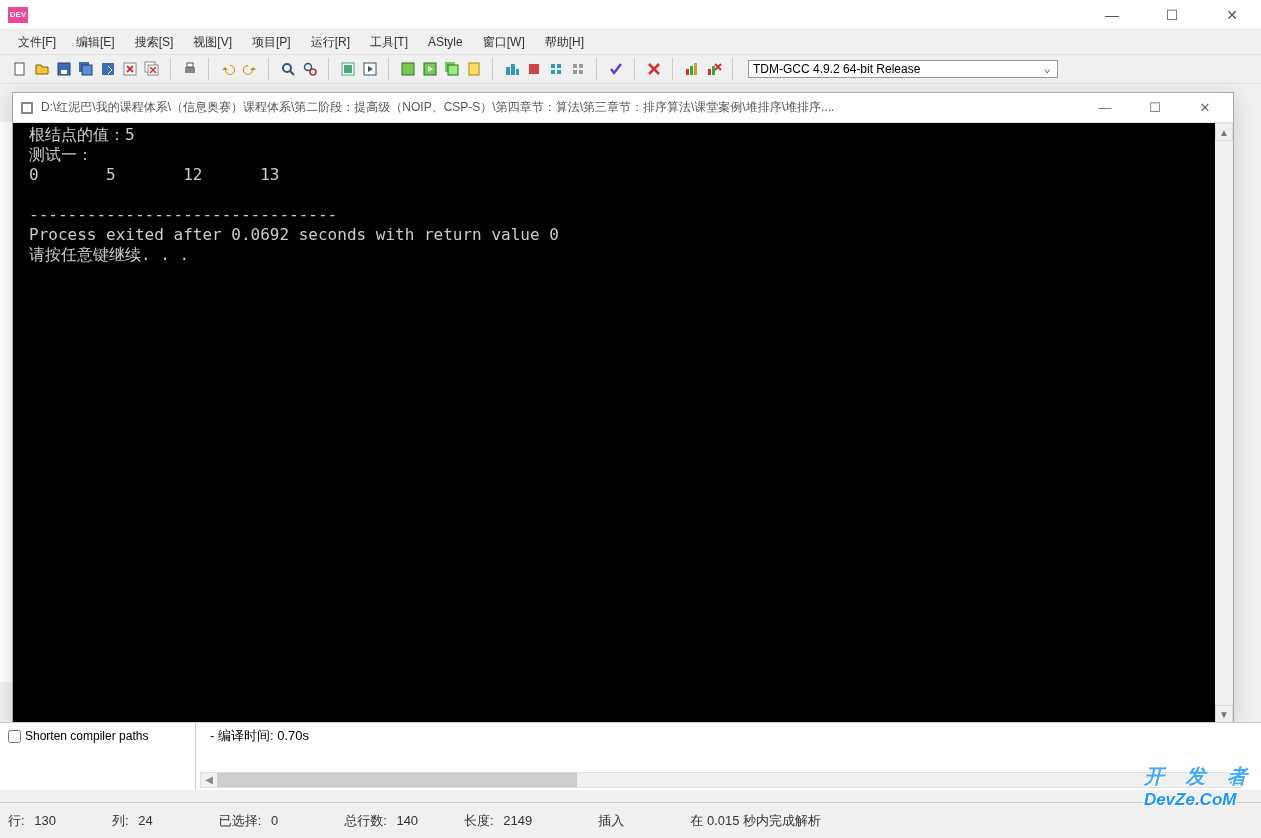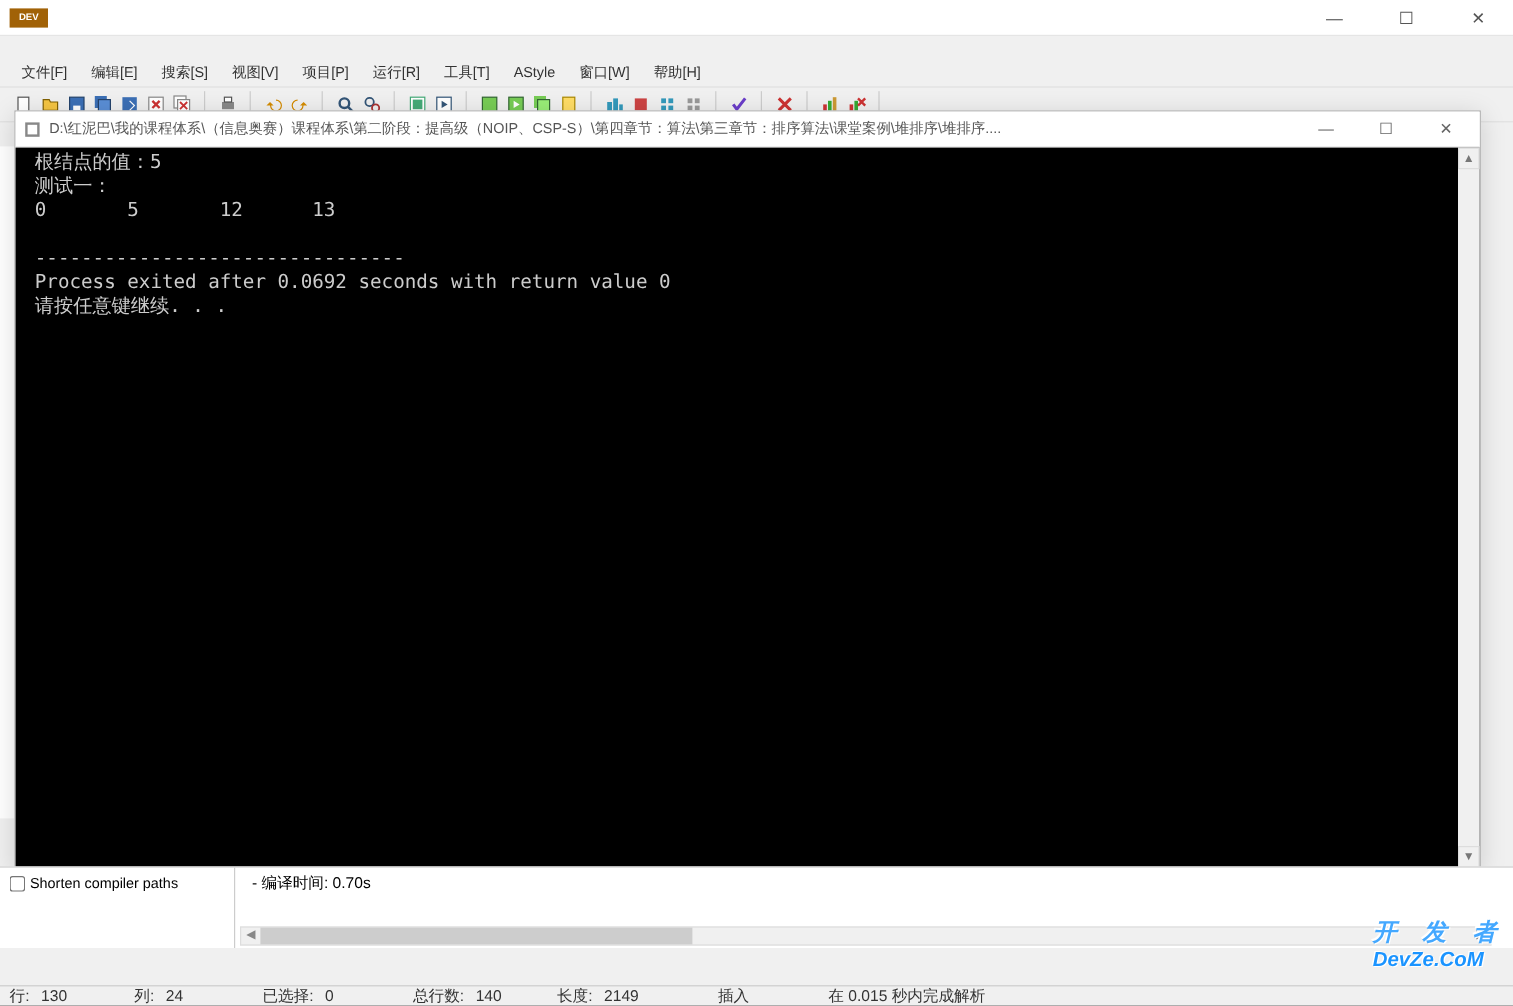--- a/index.html
+++ b/index.html
@@ -1,27 +1,27 @@
 <!DOCTYPE html>
 <html><head>
 <meta charset="utf-8">
 <style>
 * { margin: 0; padding: 0; box-sizing: border-box; font-family: "Microsoft YaHei", "SimSun", sans-serif; }
 body { width: 1261px; height: 838px; background: #f0f0f0; overflow: hidden; position: relative; }
 
 
 .main-titlebar { height: 30px; background: #fff; display: flex; align-items: center; padding: 0 8px; border-bottom: 1px solid #e5e5e5; }
-.main-titlebar .app-icon { width: 32px; height: 16px; background: #a16207; margin-right: 8px; display:flex; align-items:center; justify-content:center; }
+.main-titlebar .app-icon { width: 20px; height: 16px; background: #ec4899; margin-right: 8px; display:flex; align-items:center; justify-content:center; }
 .main-titlebar .app-icon span{color:#fff;font-size:8px;font-weight:bold;}
 .main-titlebar .title-text { font-size: 12px; color: #333; }
 .main-titlebar .win-controls { margin-left: auto; display: flex; gap: 18px; }
 .main-titlebar .win-controls span { width: 42px; text-align:center; font-size: 14px; color: #555; cursor:pointer; }
 
 
-.menubar { height: 24px; background: #f0f0f0; display: flex; align-items: center; padding: 0 8px; font-size: 12px; color: #333; margin-top: 18px; }
+.menubar { height: 24px; background: #f0f0f0; display: flex; align-items: center; padding: 0 8px; font-size: 12px; color: #333; }
 .menubar .menu-item { padding: 2px 10px; cursor:pointer; }
 
 
 .toolbar { height: 30px; background: #f0f0f0; display: flex; align-items: center; padding: 2px 6px; border-top:1px solid #e0e0e0; border-bottom:1px solid #e0e0e0; }
 .tb-group{display:flex; align-items:center; gap:2px; padding:0 4px;}
 .tb-sep{width:2px; height:22px; border-left:1px solid #ccc; margin:0 4px;}
 .tb-btn{width:20px; height:20px; display:flex; align-items:center; justify-content:center; cursor:pointer;}
 .tb-btn svg{width:16px;height:16px;}
 .compiler-select{margin-left:10px; border:1px solid #999; background:#fff; padding:1px 24px 1px 4px; font-family:"Consolas",monospace; font-size:12px; position:relative; width:310px;}
 .compiler-select::after{content:"⌄"; position:absolute; right:6px; top:0; color:#555;}
@@ -45,21 +45,21 @@
 .bottom-left label{font-size:12px; display:flex; align-items:center; gap:4px;}
 .bottom-left input[type=checkbox]{width:13px;height:13px;}
 .bottom-right{flex:1; position:relative; padding:4px 10px; font-family:"Consolas","SimSun",monospace; font-size:13px;}
 .bottom-right .compile-time{padding-left:4px;}
 .bottom-right .hscroll{position:absolute; left:4px; right:18px; bottom:2px; height:16px; background:#f0f0f0; border:1px solid #ddd; display:flex;}
 .bottom-right .hscroll .harrow{width:16px; text-align:center; color:#888; font-size:10px; line-height:14px;}
 .bottom-right .hscroll .hthumb{width:360px; background:#cdcdcd; }
 .bottom-right .hscroll .htrack{flex:1;}
 
 
-.statusbar{position:absolute; left:0; right:0; bottom:0; height:17px; background:#f0f0f0; border-top:1px solid #ccc; display:flex; align-items:center; font-size:13px; color:#333;}
+.statusbar{position:absolute; left:0; right:0; bottom:0; height:36px; background:#f0f0f0; border-top:1px solid #ccc; display:flex; align-items:center; font-size:13px; color:#333;}
 .statusbar .sb-item{padding:0 18px 0 8px; border-right:0px solid #ddd;}
 .statusbar .sb-label{color:#333;}
 .statusbar .sb-val{margin-left:6px;}
 
 
 .watermark{position:absolute; right:6px; bottom:28px; font-size:22px; font-weight:bold; color:#44a8ff; font-style:italic; text-shadow:1px 1px 0 #fff, -1px -1px 0 #fff;}
 .watermark .cn{letter-spacing:8px; display:block; font-size:20px;}
 .watermark .en{display:block; font-size:17px; color:#1b94ff; letter-spacing:0;}
 
 
@@ -271,20 +271,23 @@
       </div>
     <div class="tb-btn">
         <svg viewBox="0 0 16 16">
           <rect x="2" y="8" width="3" height="6" fill="#c33"></rect>
           <rect x="6" y="5" width="3" height="9" fill="#3a3"></rect>
           <path d="M9 3l6 6M15 3l-6 6" stroke="#c33" stroke-width="2"></path>
         </svg>
       </div>
   </div>
   <div class="tb-sep"></div>
+  <div class="compiler-select">
+    <span>TDM-GCC 4.9.2 64-bit Release</span>
+  </div>
 </div>
 
 <div class="left-gutter"></div>
 
 <div class="console-window">
   <div class="console-titlebar">
     <span class="c-icon"></span>
     <span class="c-title">D:\红泥巴\我的课程体系\（信息奥赛）课程体系\第二阶段：提高级（NOIP、CSP-S）\第四章节：算法\第三章节：排序算法\课堂案例\堆排序\堆排序....</span>
     <div class="c-controls">
       <span>—</span>

